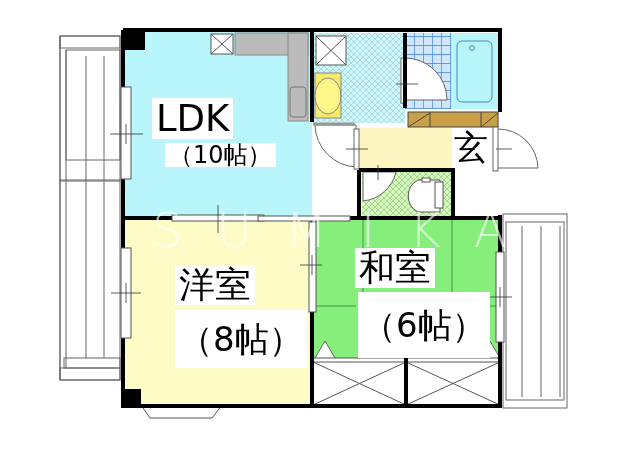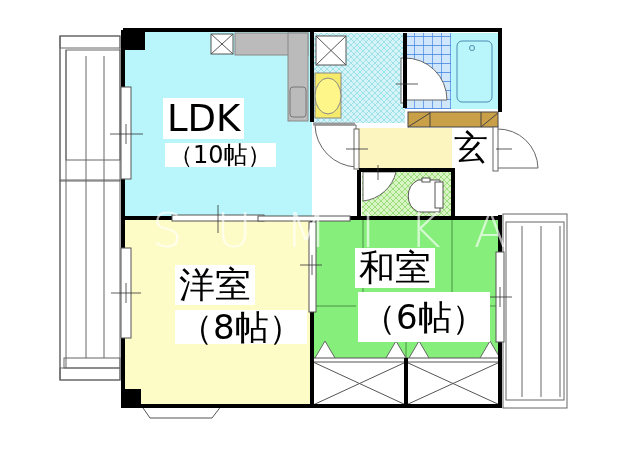--- a/index.html
+++ b/index.html
@@ -1,24 +1,24 @@
 <!DOCTYPE html>
 <html><head>
 <meta charset="utf-8">
 <style>
   html,body{margin:0;padding:0;background:#fff;}
   body{width:639px;height:452px;position:relative;overflow:hidden;font-family:"DejaVu Sans",sans-serif;}
   svg{position:absolute;left:0;top:0;}
   .lbl{position:absolute;background:#fff;color:#000;font-family:"DejaVu Sans",sans-serif;line-height:1;white-space:nowrap;}
-  .ldk-name{left:163px;top:98px;font-size:37px;padding:2px 4px;}
+  .ldk-name{left:152px;top:98px;font-size:37px;padding:2px 4px;}
   .ldk-size{left:165px;top:143px;font-size:24px;padding:0 4px;}
   .yo-name{left:175px;top:265px;font-size:36px;padding:2px 4px;}
-  .yo-size{left:175px;top:310px;font-size:34px;padding:0 4px;}
+  .yo-size{left:175px;top:310px;font-size:34px;padding:12px 4px;}
   .wa-name{left:355px;top:248px;font-size:36px;padding:2px 4px;text-align:right;}
-  .wa-size{left:358px;top:292px;font-size:34px;padding:8px 4px;}
+  .wa-size{left:358px;top:292px;font-size:34px;padding:16px 4px;}
   .genkan{left:452px;top:128px;font-size:34px;padding:2px 2px;}
   .wm{position:absolute;left:152px;top:202px;font-size:48px;color:rgba(255,255,255,0.65);letter-spacing:34px;font-family:"DejaVu Sans",sans-serif;font-weight:300;}
 </style>
 </head>
 <body>
 
 <svg width="639" height="452" viewBox="0 0 639 452" xmlns="http://www.w3.org/2000/svg">
   <defs>
     <pattern id="chk" width="6" height="6" patternUnits="userSpaceOnUse">
       <rect width="6" height="6" fill="#d6f4f7"></rect>

